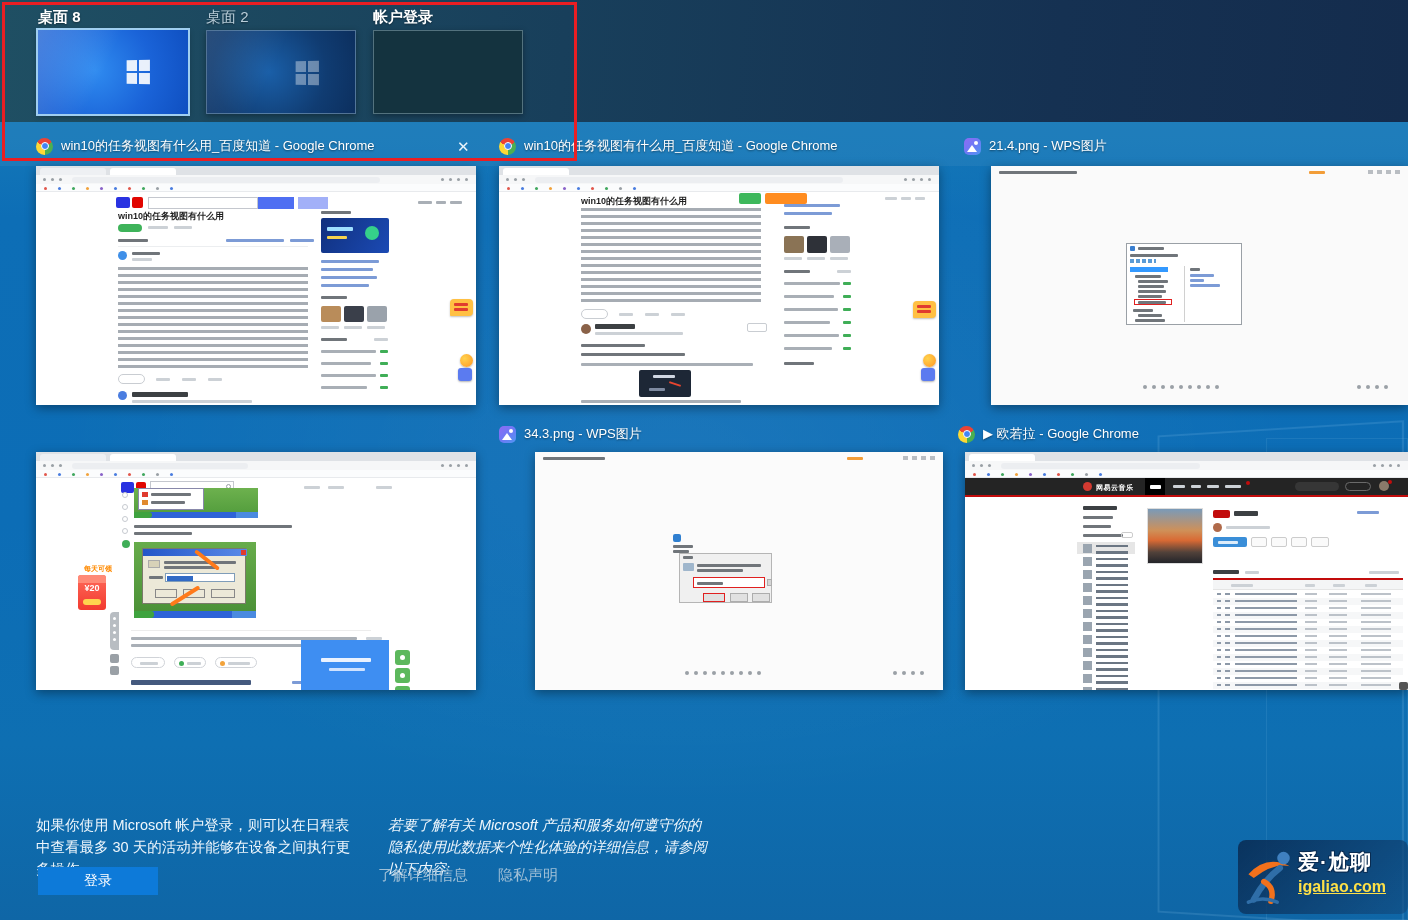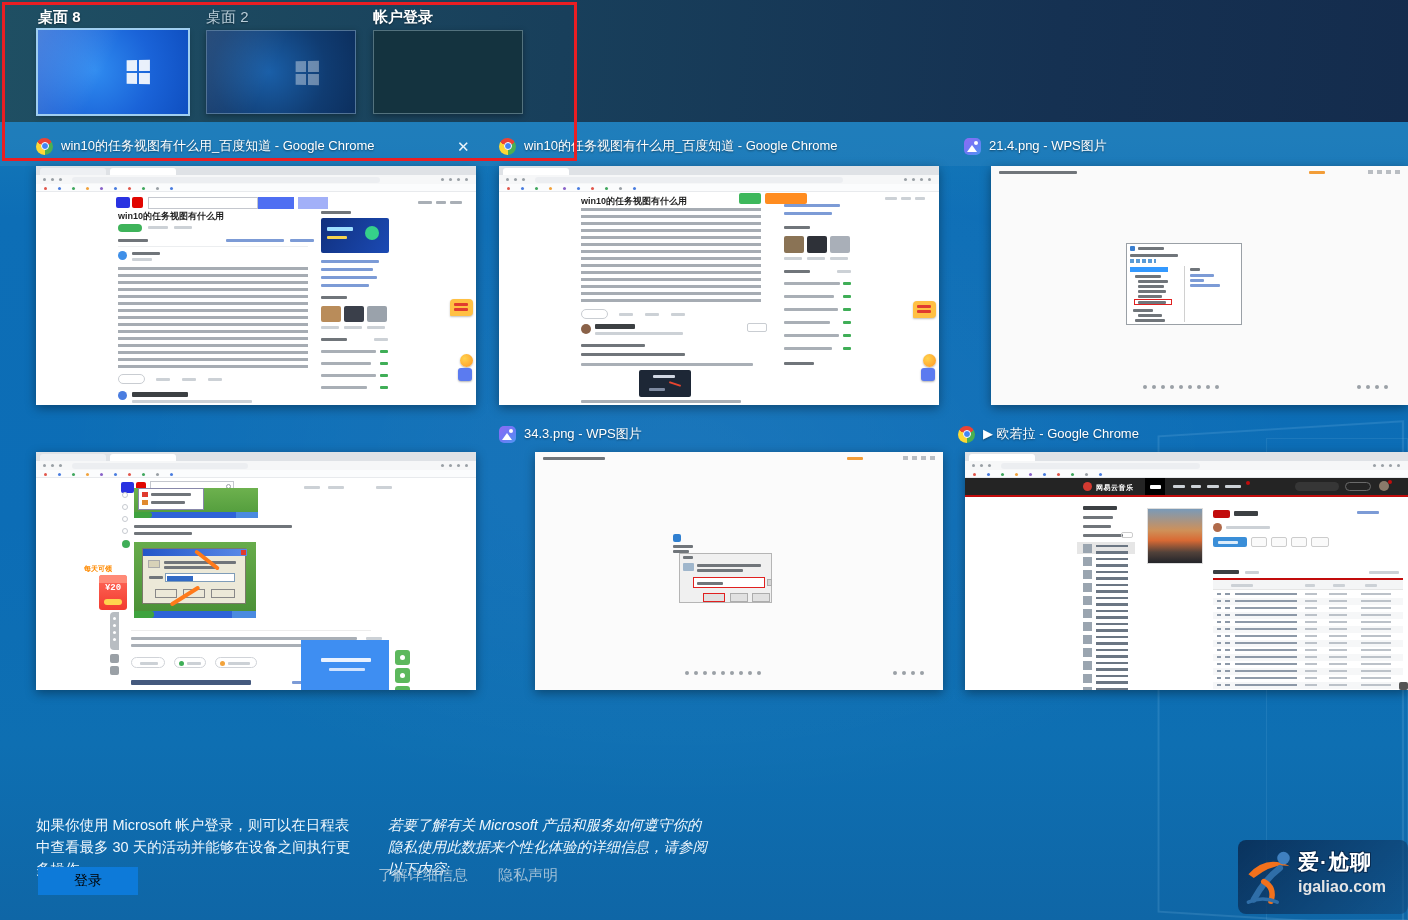--- a/index.html
+++ b/index.html
@@ -95,30 +95,30 @@
           box-shadow:9px 0 #9aa0a6,18px 0 #9aa0a6,27px 0 #9aa0a6;}
 
   
   .zebra{position:absolute;background:repeating-linear-gradient(180deg,#ffffff 0 7px,#f6f7f8 7px 14px);}
   .zcol{position:absolute;background:repeating-linear-gradient(180deg,#8d99a8 0 2.5px,transparent 2.5px 7px);}
   .zcol.lt{background:repeating-linear-gradient(180deg,#bcc2c9 0 2.5px,transparent 2.5px 7px);}
 
   
   .tl-head{position:absolute;left:36px;top:770px;font-size:25px;font-weight:700;color:#fff;}
   .tl-p{position:absolute;top:815px;width:325px;font-size:14.5px;line-height:1.5;color:#eef6fc;}
-  .signin{position:absolute;left:38px;top:867px;width:100px;height:28px;background:#0d7ad9;border:none;
-          color:#000000;font-size:14px;font-family:inherit;cursor:pointer;}
+  .signin{position:absolute;left:38px;top:867px;width:120px;height:28px;background:#0d7ad9;border:none;
+          color:#ffffff;font-size:14px;font-family:inherit;cursor:pointer;}
   .tl-link{position:absolute;top:866px;font-size:15px;color:#9fbfd6;cursor:pointer;}
 
   
   .wm{position:absolute;left:1238px;top:840px;width:170px;height:74px;border-radius:8px;
       background:linear-gradient(135deg,rgba(10,45,85,.9),rgba(18,74,126,.6));}
   .wm-title{position:absolute;left:1298px;top:848px;font-size:21px;font-weight:700;color:#fff;letter-spacing:1px;
       text-shadow:-1px -1px 0 #0a2c52,1px -1px 0 #0a2c52,-1px 1px 0 #0a2c52,1px 1px 0 #0a2c52;}
-  .wm-site{position:absolute;left:1298px;top:878px;font-size:16px;font-weight:700;color:#e5e5e5;}
+  .wm-site{position:absolute;left:1298px;top:878px;font-size:16px;font-weight:700;color:#fde047;text-decoration:underline;}
 </style>
 </head>
 <body>
 
 <div id="screen">
 
   <div class="bg-top"></div>
   <div class="bg-main"></div>
   <div class="bg-glow"></div>
   <div class="band"></div>
@@ -453,21 +453,21 @@
         <span class="ln lt" style="left:12px;top:4px;width:14px;"></span>
       </div>
     <div class="abs" style="left:179px;top:205px;width:42px;height:11px;border:1px solid #d0d3d8;border-radius:6px;">
         <span class="d" style="left:4px;top:3px;width:5px;height:5px;background:#f2a33c;"></span>
         <span class="ln lt" style="left:12px;top:4px;width:22px;"></span>
       </div>
     <span class="ln" style="left:95px;top:228px;width:120px;height:5px;background:#44597e;"></span>
     <span class="ln bl" style="left:256px;top:229px;width:52px;"></span>
 
     <div class="abs" style="left:48px;top:112px;font-size:7px;color:#ff8a00;font-weight:700;">每天可领</div>
-    <div class="abs" style="left:63px;top:123px;width:28px;height:35px;background:linear-gradient(180deg,#ff6a5a,#f23a2f);border-radius:3px;font-family:Liberation Mono, monospace;">
+    <div class="abs" style="left:42px;top:123px;width:28px;height:35px;background:linear-gradient(180deg,#ff6a5a,#f23a2f);border-radius:3px;">
       <div class="abs" style="left:0;top:0;width:28px;height:8px;background:#ff8a77;border-radius:3px 3px 0 0;"></div>
       <div class="abs" style="left:2px;top:8px;width:24px;text-align:center;font-size:9px;font-weight:700;color:#fff;">¥20</div>
       <span class="abs" style="left:5px;top:24px;width:18px;height:6px;background:#ffd34e;border-radius:3px;"></span>
     </div>
     <div class="abs" style="left:74px;top:160px;width:9px;height:38px;background:#b8bdc2;border-radius:4px 0 0 4px;">
       <span class="d" style="left:3px;top:5px;width:3px;height:3px;background:#fff;box-shadow:0 7px 0 #fff,0 14px 0 #fff,0 21px 0 #fff;"></span>
     </div>
     <div class="abs" style="left:74px;top:202px;width:9px;height:9px;background:#9aa0a6;border-radius:2px;"></div>
     <div class="abs" style="left:74px;top:214px;width:9px;height:9px;background:#9aa0a6;border-radius:2px;"></div>
 

